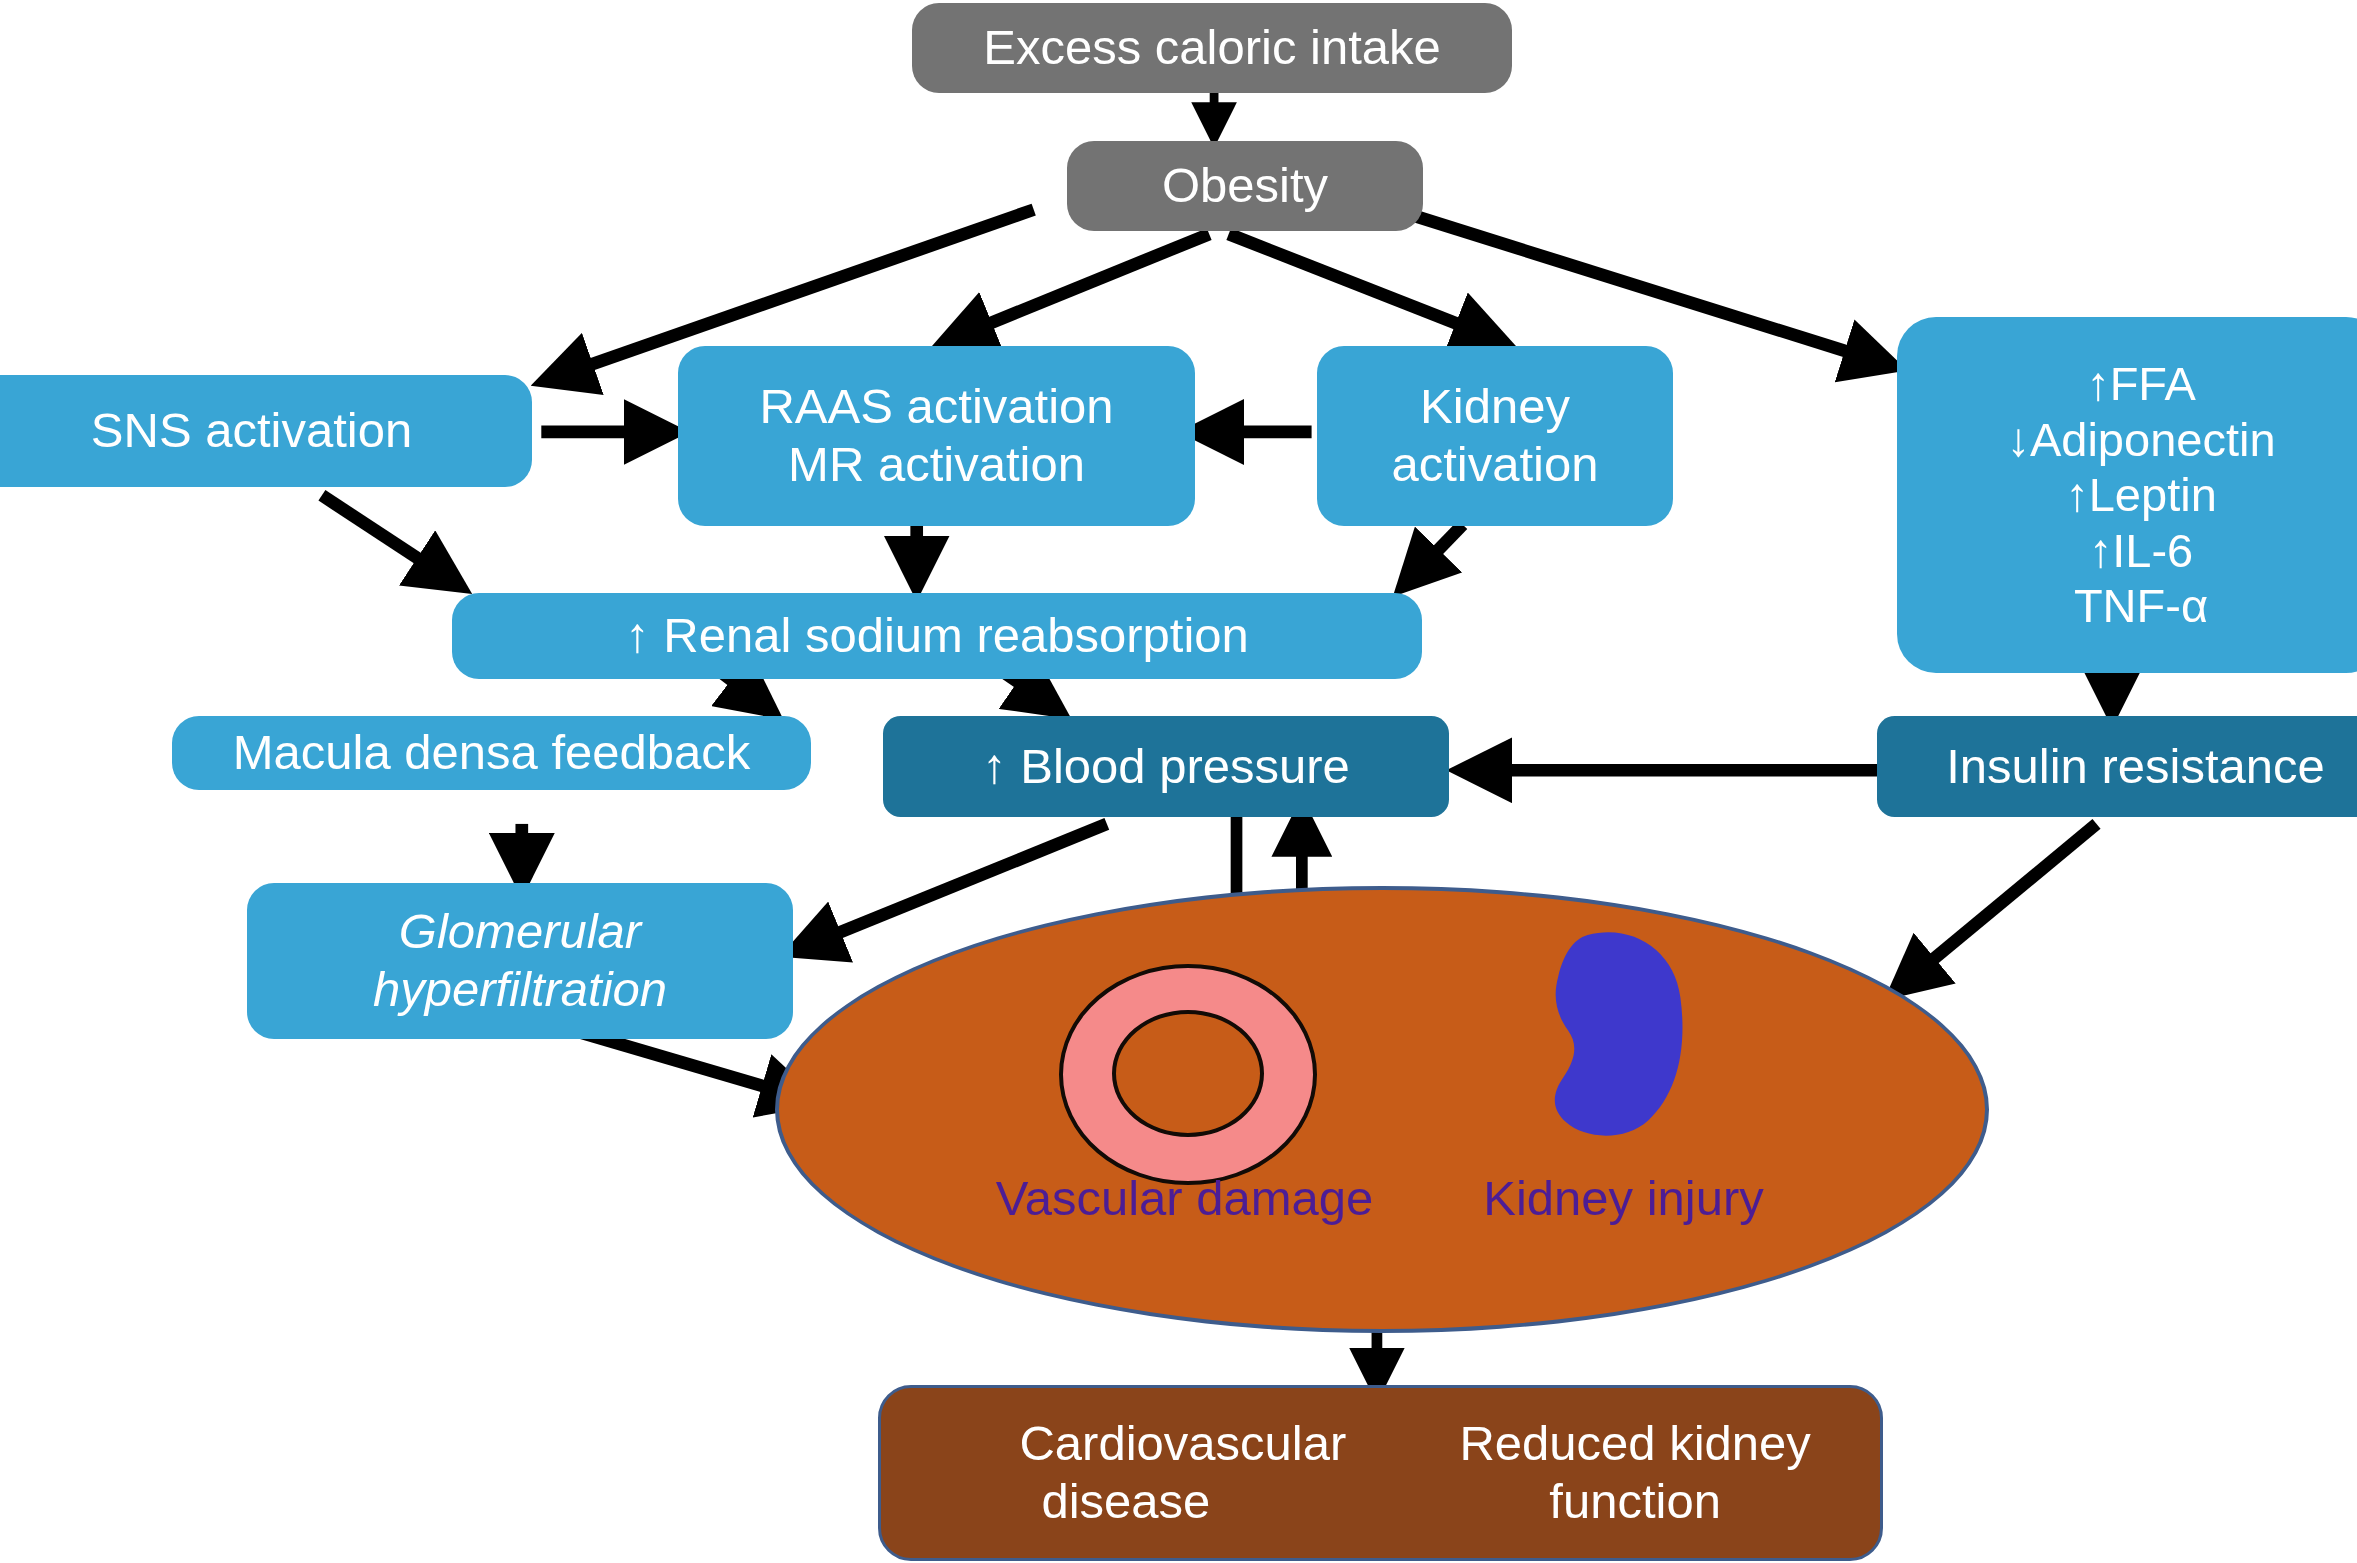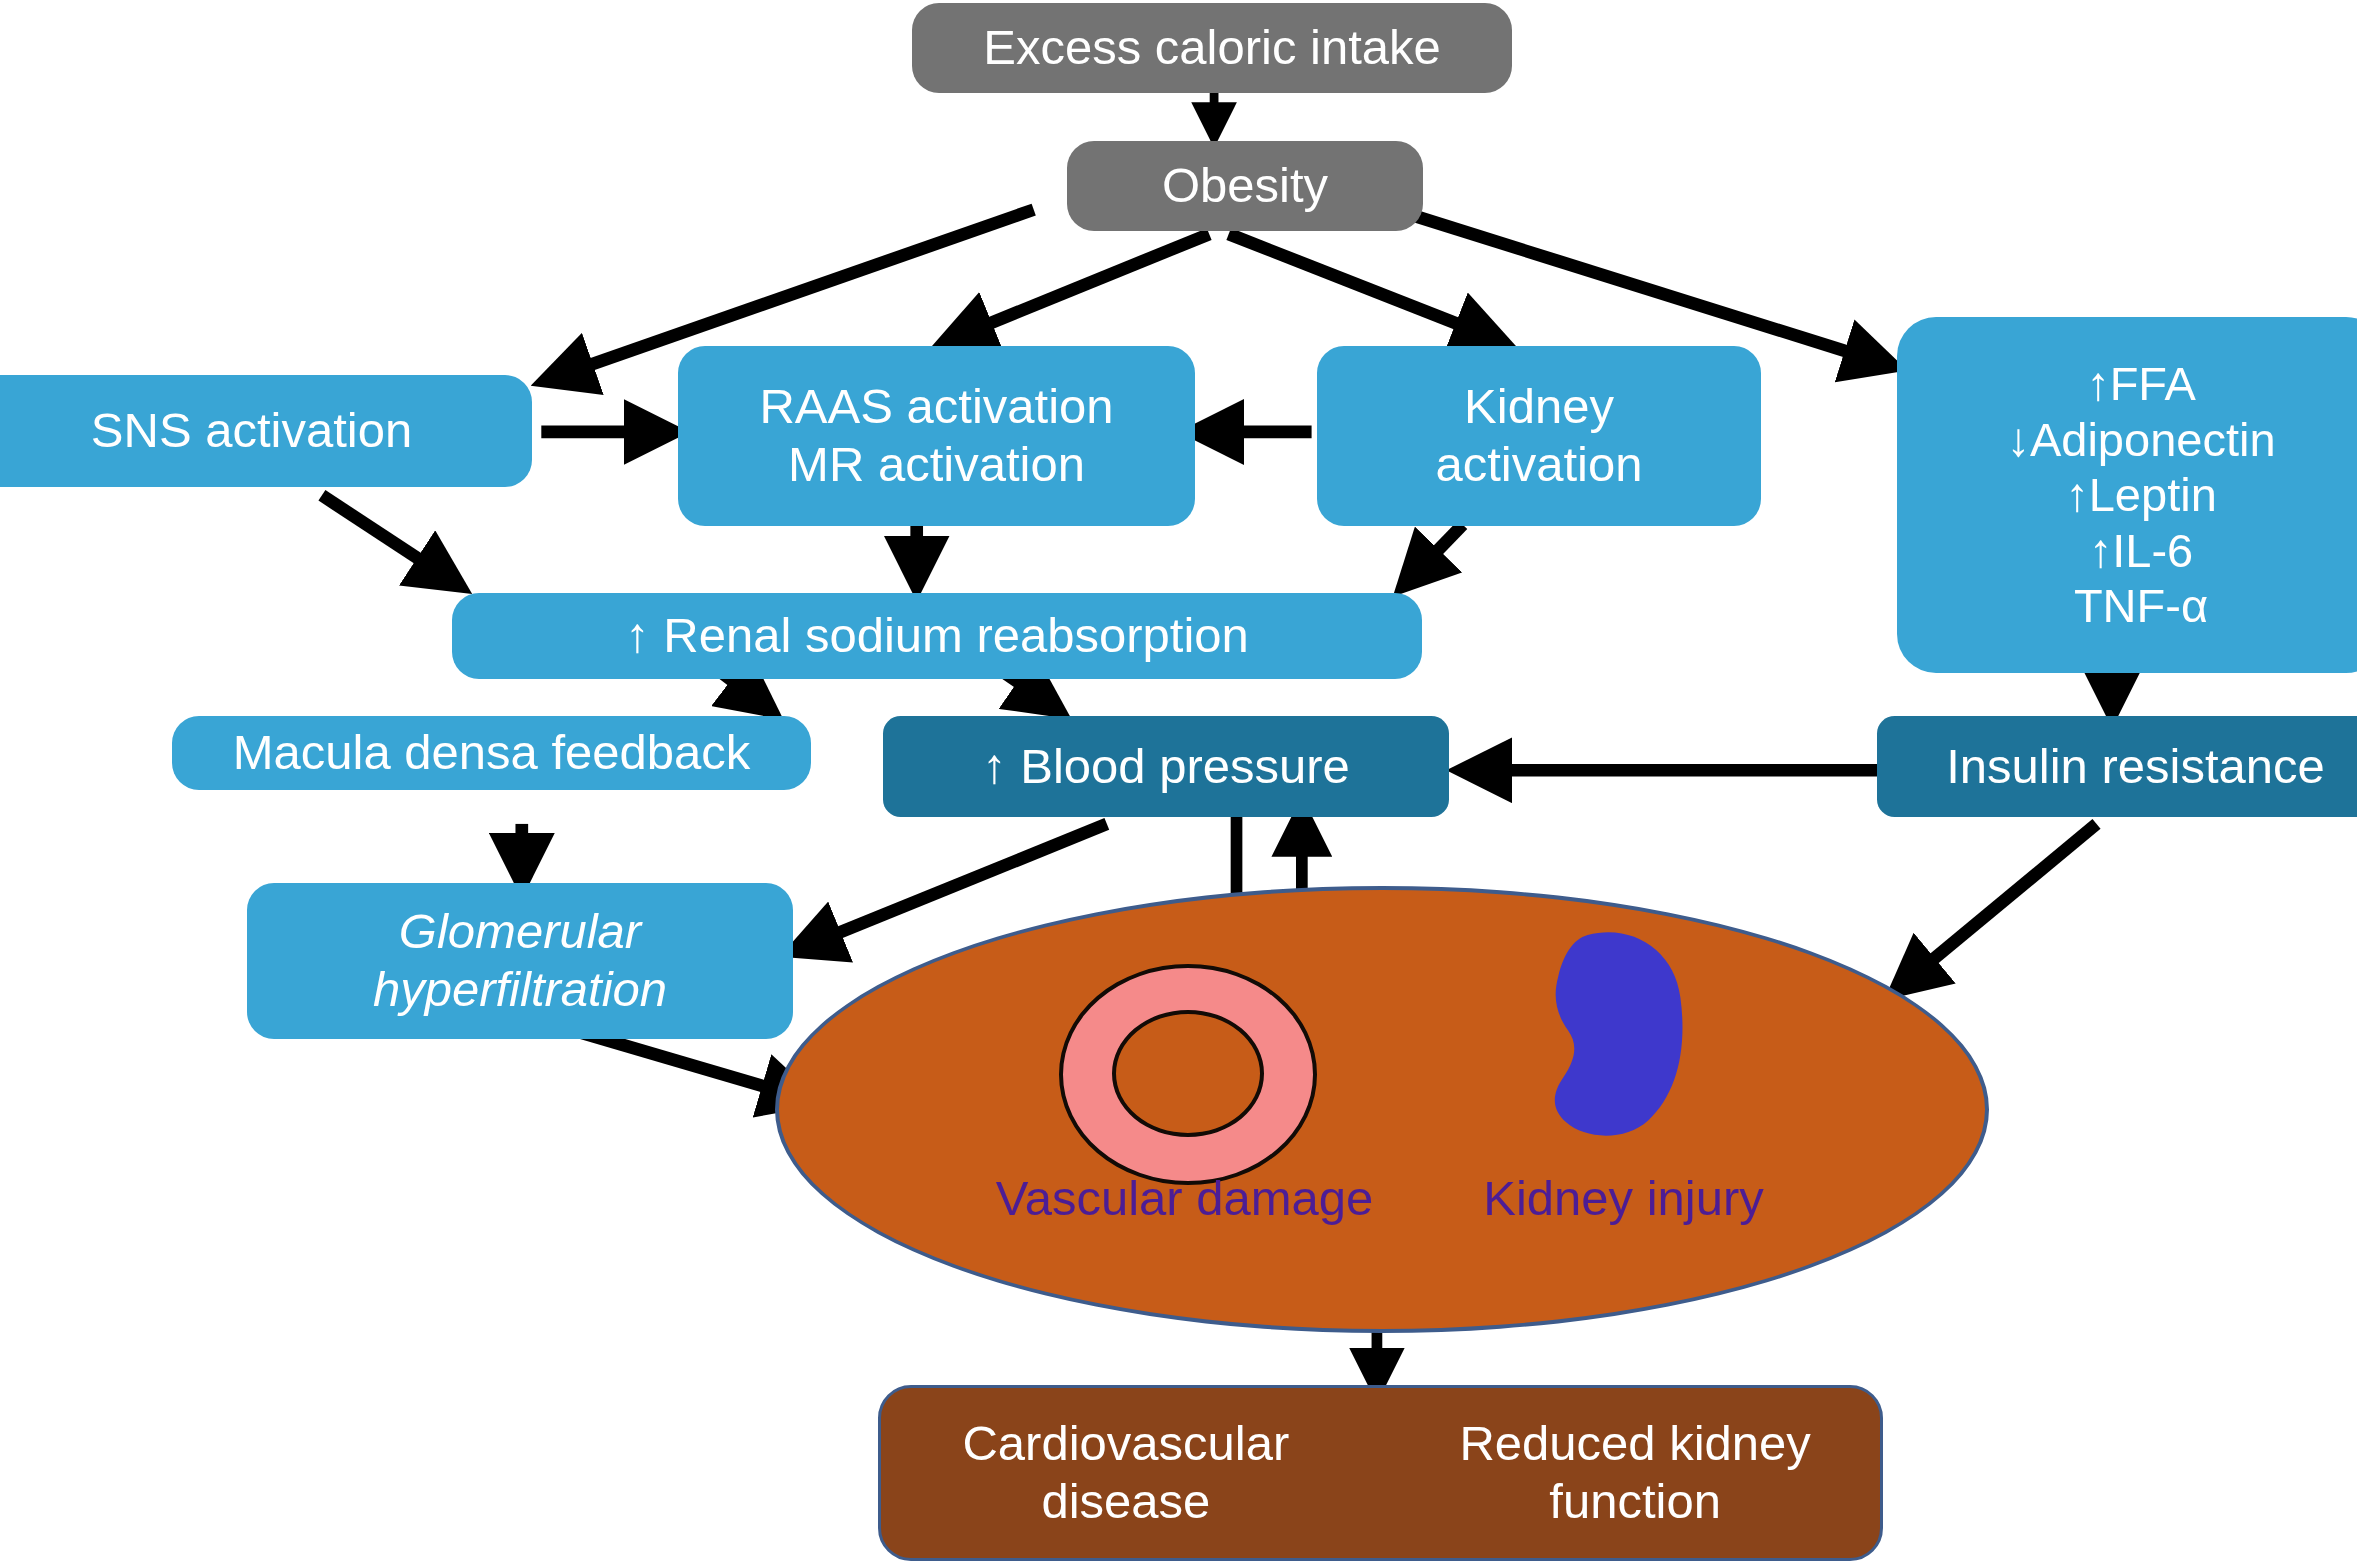--- a/index.html
+++ b/index.html
@@ -89,21 +89,21 @@
 
   <div class="node blue" style="left:-29px;top:375px;width:561px;height:112px;font-size:49px;">
     <span>SNS activation</span>
   </div>
 
   <div class="node blue multi" style="left:678px;top:346px;width:517px;height:180px;font-size:49px;">
     <span>RAAS activation</span>
     <span>MR activation</span>
   </div>
 
-  <div class="node blue multi" style="left:1317px;top:346px;width:444px;height:180px;font-size:49px;">
+  <div class="node blue multi" style="left:1317px;top:346px;width:356px;height:180px;font-size:49px;">
     <span>Kidney</span>
     <span>activation</span>
   </div>
 
   <div class="node blue multi" style="left:1897px;top:317px;width:488px;height:356px;font-size:47px;border-radius:39px;">
     <span>↑FFA</span>
     <span>↓Adiponectin</span>
     <span>↑Leptin</span>
     <span>↑IL-6</span>
     <span>TNF-α</span>
@@ -143,21 +143,21 @@
   <div class="inlabel" style="left:975px;top:1170px;width:419px;font-size:49px;">
     <span>Vascular damage</span>
   </div>
 
   <div class="inlabel" style="left:1453px;top:1170px;width:341px;font-size:49px;">
     <span>Kidney injury</span>
   </div>
 
   <div class="node brown cols" style="left:878px;top:1385px;width:1005px;height:176px;font-size:49px;">
     <span style="width:45%;">
-      <span style="display:block;">Cardiovascular</span>
+      <span style="display:block;text-align:right;">Cardiovascular</span>
       <span style="display:block;">disease</span>
     </span>
     <span style="width:45%;">
       <span style="display:block;">Reduced kidney</span>
       <span style="display:block;">function</span>
     </span>
   </div>
 
 </div>
 

